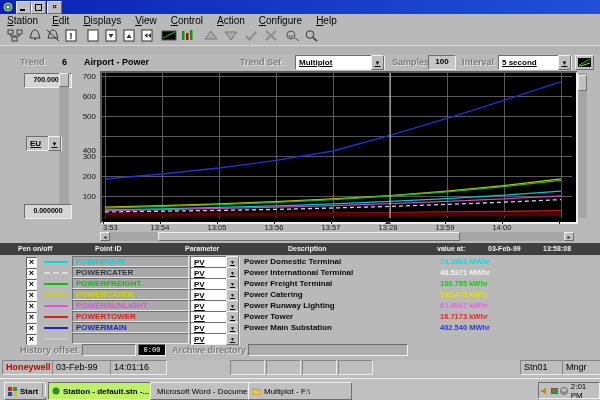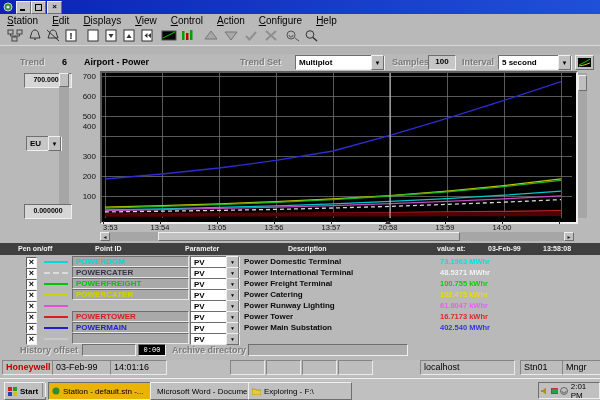--- a/index.html
+++ b/index.html
@@ -17,21 +17,21 @@
   .winbtn{width:13px;height:11px;display:inline-flex;align-items:center;justify-content:center;
           font-size:8px;font-weight:bold;color:#000;line-height:1;}
   
   #menubar{left:0;top:14px;width:600px;height:13px;display:flex;align-items:center;background:#b9b9b9;}
   .menu-item{padding:0 7px;font-size:10px;}
   
   #toolbar{left:0;top:27px;width:600px;height:18px;background:#b9b9b9;}
   .tool{position:absolute;top:1px;width:18px;height:15px;display:flex;align-items:center;justify-content:center;}
   #toolgap{left:0;top:45px;width:600px;height:8px;border-top:1px solid #d8d8d8;background:#b3b3b3;}
   
-  .combo{background:#fff;display:flex;align-items:center;font-weight:bold;font-size:8px;}
+  .combo{background:#fff;display:flex;align-items:center;font-weight:bold;font-size:8px;text-decoration:underline;}
   .combo .txt{flex:1;padding-left:3px;overflow:hidden;white-space:nowrap;}
   .combo .dbtn{width:11px;height:100%;display:flex;align-items:center;justify-content:center;font-size:6px;}
   
   #plotbox{left:100px;top:71px;width:474px;height:149px;background:#000;}
   #xlabels{left:100px;top:221px;width:476px;height:11px;overflow:hidden;}
   .xlab{position:absolute;top:2px;font-size:7.5px;color:#111;}
   .xtick{position:absolute;top:0;width:1px;height:3px;background:#222;}
   .ylab{position:absolute;right:2px;font-size:8px;color:#111;}
   
   .sb{background:#a6a6a6;}
@@ -53,21 +53,21 @@
   .desc{position:absolute;left:244px;top:1px;font-size:8px;font-weight:bold;color:#0a0a0a;}
   .val{position:absolute;left:440px;top:1px;font-size:7.5px;font-weight:bold;}
   
   .blackbox{background:#000;color:#fff;font-family:"Liberation Mono","DejaVu Sans Mono",monospace;
             font-size:7px;display:flex;align-items:center;justify-content:center;}
   .scell{position:absolute;top:0;height:12px;border:1px solid;border-color:#858585 #eaeaea #eaeaea #858585;
          font-size:9px;padding-top:1px;box-sizing:content-box;padding-left:3px;}
   #taskbar{left:0;top:378px;width:600px;height:22px;background:#c0c0c0;border-top:1px solid #f0f0f0;}
   .task{position:absolute;top:3px;height:16px;display:flex;align-items:center;gap:3px;
         font-size:8px;padding:0 3px;overflow:hidden;white-space:nowrap;}
-  .pressed{border-color:#6e6e6e #efefef #efefef #6e6e6e;background:#eab308;font-weight:normal;}
+  .pressed{border-color:#6e6e6e #efefef #efefef #6e6e6e;background:#bef264;font-weight:bold;}
   svg{display:block;}
 </style>
 </head>
 <body>
 
 <div id="screen">
 
   <div id="titlebar" class="abs">
     <svg width="10" height="10" style="margin-right:3px">
       <circle cx="5" cy="5" r="4" fill="#2e8b2e" stroke="#d0d0d0"></circle>
@@ -227,21 +227,21 @@
   <div class="abs combo inset" style="left:26px;top:136px;width:34px;height:13px;background:#c6c6c6">
     <span class="txt">EU</span>
     <span class="dbtn raised">▼</span>
   </div>
   <div class="abs inset" style="left:24px;top:204px;width:46px;height:11px;background:#d6d6d6;font-size:7px;font-weight:bold;text-align:center;padding-top:2px">0.000000</div>
 
   <div class="abs" id="ylabels" style="left:70px;top:71px;width:28px;height:150px">
       <span class="ylab" style="top: 1px;">700</span>
       <span class="ylab" style="top: 21px; padding-left: 16px;">600</span>
       <span class="ylab" style="top: 41px;">500</span>
-      <span class="ylab" style="top: 51px;">400</span>
+      <span class="ylab" style="top: 75px;">400</span>
       <span class="ylab" style="top: 81px;">300</span>
       <span class="ylab" style="top: 101px;">200</span>
       <span class="ylab" style="top: 121px;">100</span>
     </div>
 
   <div id="plotbox" class="abs inset2">
     <svg id="plot-svg" width="470" height="145">
         <line x1="0" x2="470" y1="3.0" y2="3.0" stroke="#7d7d7d" stroke-width="0.7" shape-rendering="crispEdges"></line>
         <line x1="0" x2="470" y1="23.0" y2="23.0" stroke="#7d7d7d" stroke-width="0.7" shape-rendering="crispEdges"></line>
         <line x1="0" x2="470" y1="43.0" y2="43.0" stroke="#7d7d7d" stroke-width="0.7" shape-rendering="crispEdges"></line>
@@ -279,21 +279,21 @@
       <span class="xlab" style="left: 3px;">3:53</span>
       <span class="xtick" style="left: 60px;"></span>
       <span class="xlab" style="left: 60px; transform: translateX(-50%);">13:54</span>
       <span class="xtick" style="left: 117px;"></span>
       <span class="xlab" style="left: 117px; transform: translateX(-50%);">13:05</span>
       <span class="xtick" style="left: 174px;"></span>
       <span class="xlab" style="left: 174px; transform: translateX(-50%);">13:56</span>
       <span class="xtick" style="left: 231px;"></span>
       <span class="xlab" style="left: 231px; transform: translateX(-50%);">13:57</span>
       <span class="xtick" style="left: 288px;"></span>
-      <span class="xlab" style="left: 288px; transform: translateX(-50%);">20:58</span>
+      <span class="xlab" style="left: 288px; transform: translateX(-50%);">13:28</span>
       <span class="xtick" style="left: 345px;"></span>
       <span class="xlab" style="left: 345px; transform: translateX(-50%);">13:59</span>
       <span class="xtick" style="left: 402px;"></span>
       <span class="xlab" style="left: 402px; transform: translateX(-50%);">14:00</span>
       <span class="xtick" style="left: 459px;"></span>
       <span class="xlab" style="left: 482px; transform: translateX(-50%); margin-top: 28px;">14:01</span>
       <span style="position: absolute; left: 288px; top: -1px; width: 0px; height: 0px; transform: translateX(-50%); border-left: 3px solid transparent; border-right: 3px solid transparent; border-bottom: 4px solid rgb(51, 51, 51);"></span>
     </div>
 
   <div class="abs sb" style="left:100px;top:232px;width:474px;height:9px">
@@ -353,20 +353,21 @@
         <span class="param combo inset" style="height:10px">
           <span class="txt">PV</span>
           <span class="dbtn raised" style="font-size:5px">▼</span>
         </span>
         <span class="desc">Power Catering</span>
         <span class="val" style="color:#e0e000">102.475 kWhr</span>
       </div>
       <div class="trow" style="top: 44px;">
         <span class="cb">×</span>
         <span class="pen" style="border-top:2px solid #e050e0"></span>
+        <span class="pid" style="color:#e050e0">POWERRUNLIGHT</span>
         <span class="param combo inset" style="height:10px">
           <span class="txt">PV</span>
           <span class="dbtn raised" style="font-size:5px">▼</span>
         </span>
         <span class="desc">Power Runway Lighting</span>
         <span class="val" style="color:#ee5cee">61.8047 kWhr</span>
       </div>
       <div class="trow" style="top: 55px;">
         <span class="cb">×</span>
         <span class="pen" style="border-top:2px solid #d42020"></span>
@@ -409,21 +410,20 @@
   <div class="abs inset" style="left:248px;top:344px;width:158px;height:10px;background:#adadad"></div>
 
   <div class="abs" style="left:0;top:360px;width:600px;height:17px;background:#bdbdbd">
     <span class="scell b" style="left: 2px; width: 46px; color: rgb(192, 0, 0);">Honeywell</span>
     <span class="scell" style="left:52px;width:54px">03-Feb-99</span>
     <span class="scell" style="left:110px;width:52px">14:01:16</span>
     <span class="scell" style="left:230px;width:30px"></span>
     <span class="scell" style="left:266px;width:30px"></span>
     <span class="scell" style="left:302px;width:30px"></span>
     <span class="scell" style="left:338px;width:30px"></span>
-    <span class="scell" style="left:420px;width:90px">localhost</span>
     <span class="scell" style="left:520px;width:38px">Stn01</span>
     <span class="scell" style="left:562px;width:34px">Mngr</span>
   </div>
 
   <div id="taskbar" class="abs">
     <span class="task raised b" style="left:4px;width:34px">
       <svg width="9" height="9">
           <rect x="0" y="0" width="4" height="4" fill="#d02020"></rect>
           <rect x="5" y="0" width="4" height="4" fill="#20a020"></rect>
           <rect x="0" y="5" width="4" height="4" fill="#2040c0"></rect>
@@ -442,21 +442,21 @@
       <svg width="8" height="8">
           <rect x="0" y="0" width="8" height="8" fill="#fff" stroke="#888"></rect>
           <text x="4" y="7" font-size="7" font-weight="bold" text-anchor="middle" fill="#2040c0">W</text>
         </svg>
       <span>Microsoft Word - Document5</span>
     </span>
     <span class="task raised" id="task2" style="left:248px;width:96px">
       <svg width="9" height="8">
           <path d="M0 2h3l1 1h5v5H0z" fill="#e8c840" stroke="#907010" stroke-width="0.5"></path>
         </svg>
-      <span>Exploring - F:\</span>
+      <span>Multiplot - F:\</span>
     </span>
     <span class="abs inset" style="left:538px;top:3px;width:58px;height:15px;display:flex;align-items:center;gap:2px;padding-left:2px">
       <svg width="8" height="8">
           <path d="M0 3h2l3-2.5v7L2 5H0z" fill="#b09000"></path>
         </svg>
       <svg width="8" height="8">
           <rect x="0" y="1" width="8" height="6" fill="#c03030"></rect>
           <rect x="1" y="2" width="6" height="4" fill="#20a050"></rect>
         </svg>
       <svg width="8" height="8">

